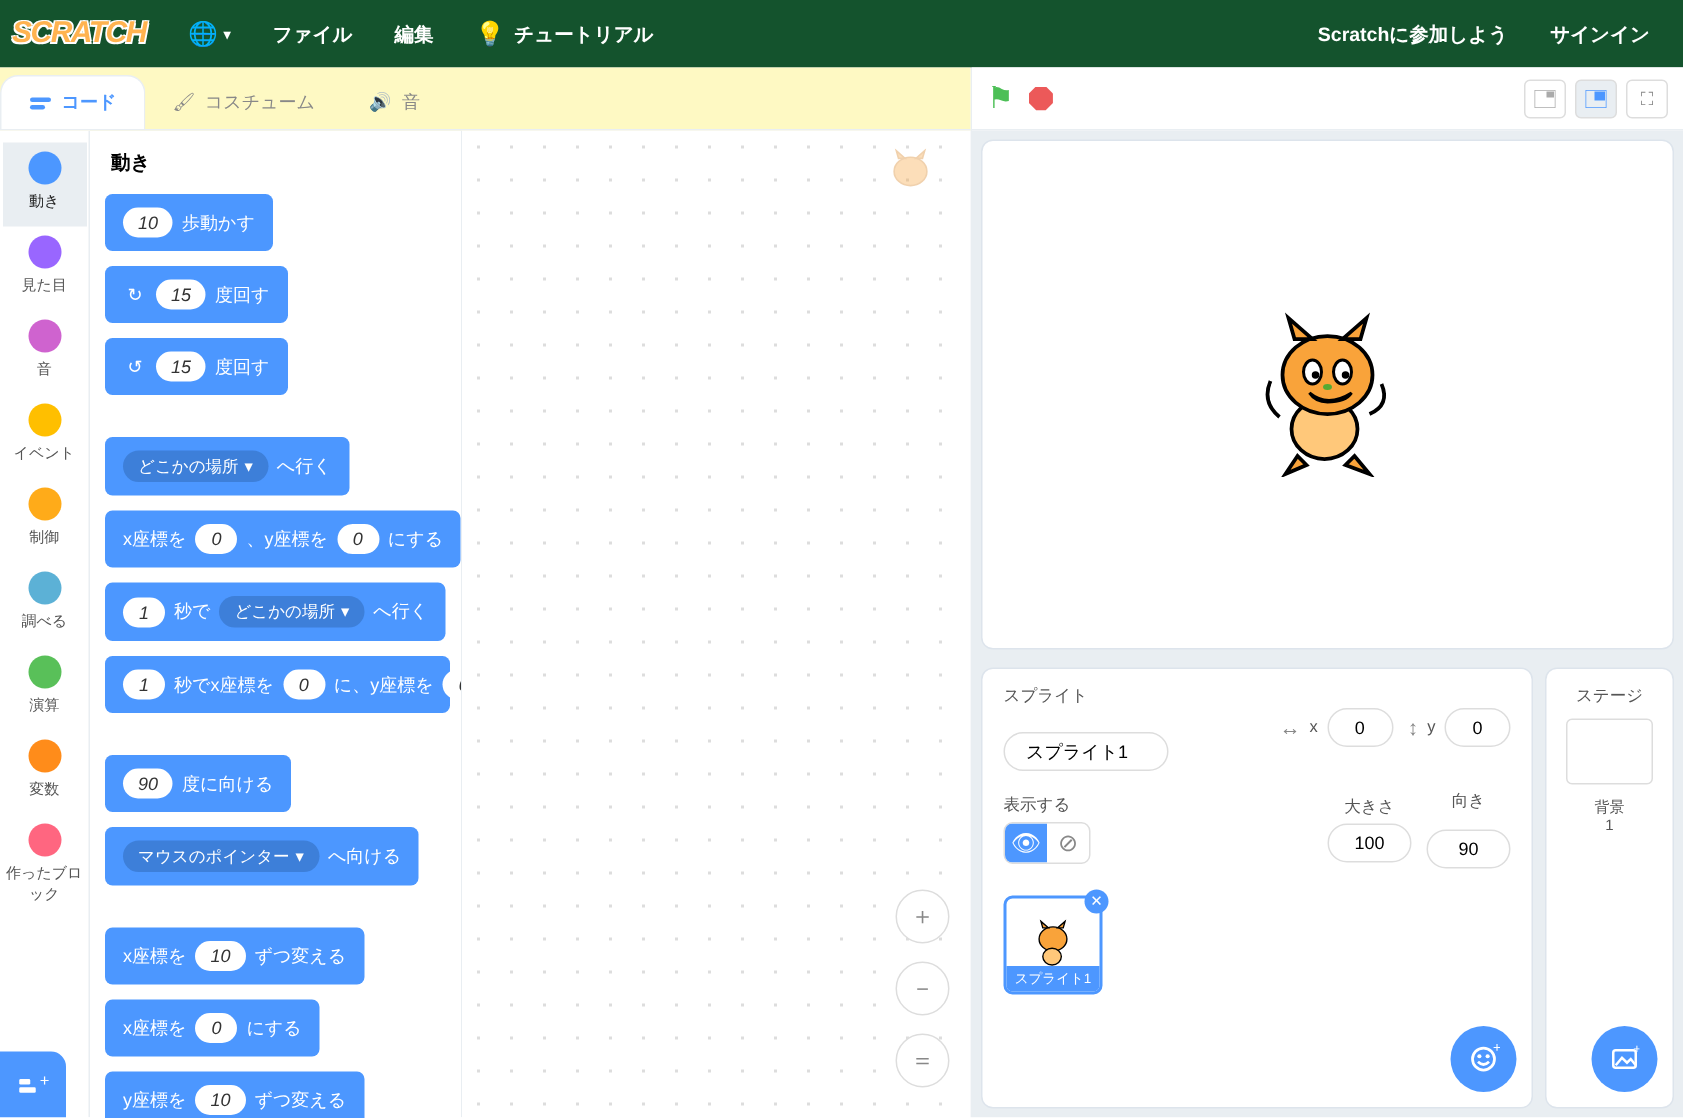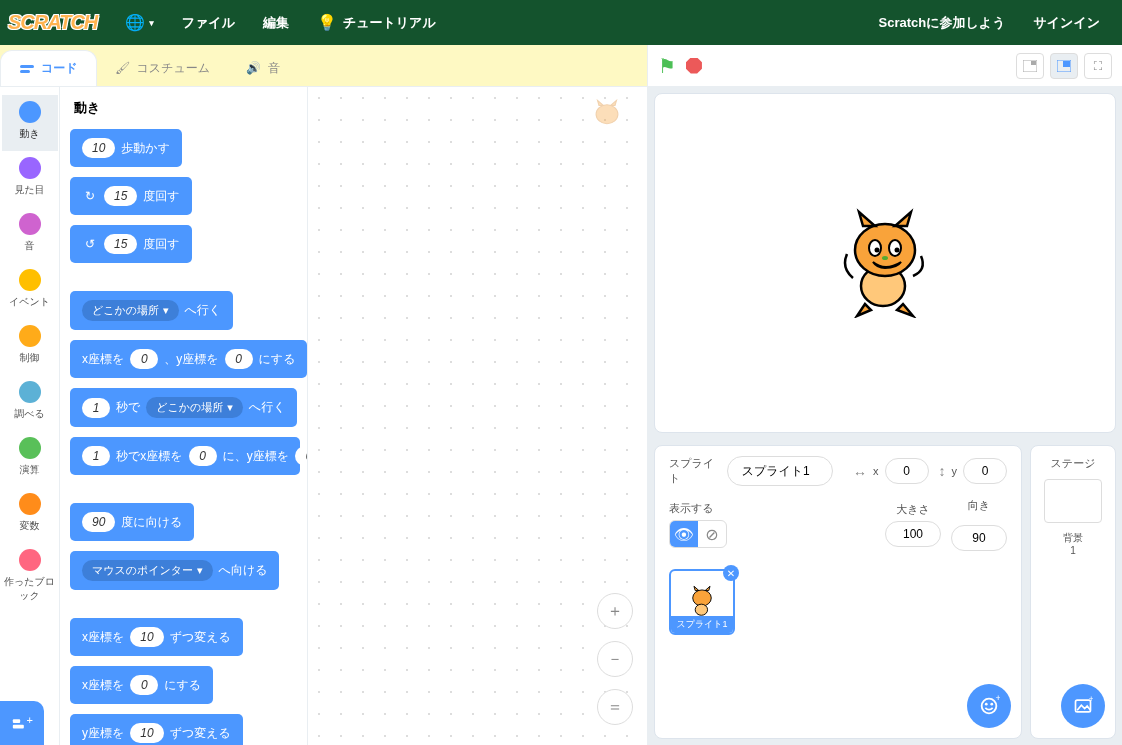--- a/index.html
+++ b/index.html
@@ -341,21 +341,21 @@
             <path d="M38 54 Q50 64 66 54 Q62 60 50 60 Q42 60 38 54 Z" fill="#fff" stroke="#000" stroke-width="2"></path>
             <ellipse cx="50" cy="50" rx="3" ry="2" fill="#5a3"></ellipse>
           </g>
         </svg>
       </div>
     </div>
 
     <div class="sprite-panel">
       <div class="sprite-info">
         <div class="info-row">
-          <div style="display:flex;flex-direction:row;gap:4px">
+          <div style="display:flex;flex-direction:column;gap:17px">
             <span class="info-label">スプライト</span>
             <input class="info-input name" value="スプライト1" style="">
           </div>
           <div style="flex:1"></div>
           <div class="xy-group">
             <span class="xy-ico">↔</span>
             <span class="info-label">x</span>
             <input class="info-input" style="width: 44px;" value="0">
           </div>
           <div class="xy-group">

